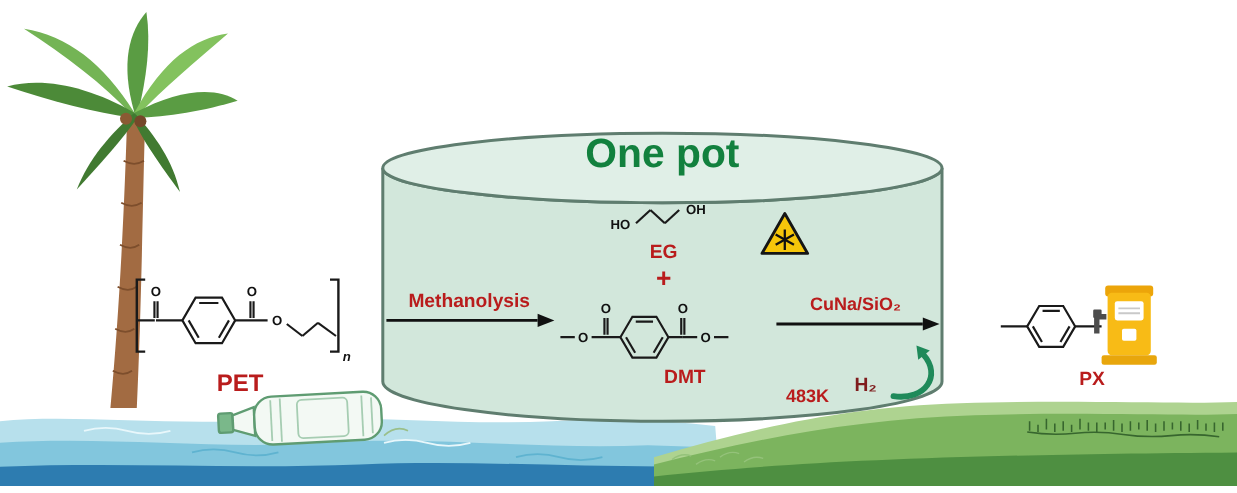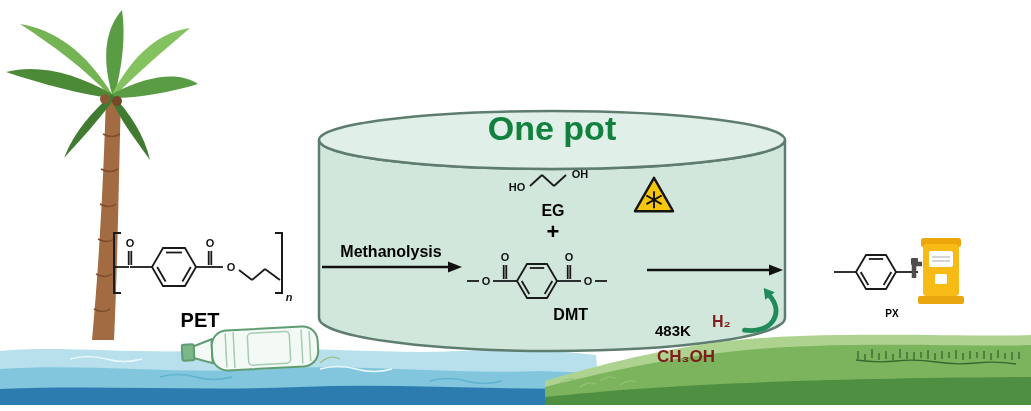--- a/index.html
+++ b/index.html
@@ -1,19 +1,19 @@
 <!DOCTYPE html>
 <html><head>
 <meta charset="utf-8">
 <style>
   * { margin:0; padding:0; box-sizing:border-box; }
   body { background:#ffffff; font-family:"Liberation Sans", sans-serif; }
   .scene { position:relative; width:1031px; height:411px; background:#ffffff; overflow:hidden; }
   .abs { position:absolute; }
-  .t { position:absolute; font-weight:bold; color:#000000; white-space:nowrap; }
+  .t { position:absolute; font-weight:bold; color:#b91c1c; white-space:nowrap; }
   .tc { text-align:center; }
   .green { color:#7f1d1d;margin-top:36px; }
   svg text { font-family:"Liberation Sans", sans-serif; font-weight:bold; font-size:11px; fill:#111111; text-anchor:middle; }
 </style>
 </head>
 <body>
 
 <div class="scene">
 
   <svg class="abs" style="left:0;top:4;" width="200" height="350" viewBox="0 0 200 350">
@@ -163,43 +163,43 @@
       <line x1="106" y1="45" x2="118" y2="45"></line>
       <line x1="132" y1="45" x2="144" y2="45"></line>
     </g>
     <text x="23" y="49">O</text>
     <text x="42" y="25">O</text>
     <text x="106" y="25">O</text>
     <text x="125" y="49">O</text>
   </svg>
   <div class="t tc" style="left:518px;top:306px;width:70px;font-size:16px;text-align:right;">DMT</div>
 
+  <div class="t tc" style="left:642px;top:245px;width:142px;font-size:15px;">CuNa/SiO₂</div>
   <svg class="abs" style="left:646px;top:262px;" width="138" height="16" viewBox="0 0 138 16">
     <line x1="1" y1="8" x2="123" y2="8" stroke="#111" stroke-width="2.4"></line>
     <polygon points="123,2.5 137,8 123,13.5" fill="#111"></polygon>
   </svg>
   <div class="t" style="left:655px;top:279px;font-size:15px;margin-top:43px;">483K</div>
   <div class="t green" style="left:712px;top:277px;font-size:16px;">H₂</div>
-  <div class="t tc green" style="left:641px;top:311px;width:90px;font-size:17px;">CH₃OH</div>
   <svg class="abs" style="left:733px;top:283px;" width="50" height="52" viewBox="0 0 52 52">
     <path d="M12,48 C40,52 54,30 38,12" stroke="#1f8a5a" stroke-width="5" fill="none" stroke-linecap="round"></path>
     <polygon points="31.9,4.1 43.5,8.5 33.5,16.5" fill="#1f8a5a"></polygon>
   </svg>
 
   <svg class="abs" style="left:826px;top:247px;" width="100" height="50" viewBox="0 0 100 50">
     <g stroke="#1a1a1a" stroke-width="1.8" fill="none">
       <line x1="8" y1="25" x2="30" y2="25"></line>
       <polygon points="30,25 40,8 60,8 70,25 60,42 40,42"></polygon>
       <line x1="42.8" y1="12" x2="57.2" y2="12"></line>
       <line x1="65.3" y1="25" x2="57.7" y2="38"></line>
       <line x1="34.7" y1="25" x2="42.3" y2="38"></line>
       <line x1="70" y1="25" x2="92" y2="25"></line>
     </g>
   </svg>
-  <div class="t tc" style="left:856px;top:308px;width:72px;font-size:10px;">PX</div>
+  <div class="t tc" style="left:874px;top:308px;width:72px;font-size:16px;">PX</div>
 
   <svg class="abs" style="left:910px;top:232px;" width="58" height="74" viewBox="0 0 58 74">
     <path d="M12,32 L4,32 L4,46" stroke="#4d4d4d" stroke-width="4.5" fill="none"></path>
     <rect x="1" y="26" width="7" height="7" rx="1" fill="#4d4d4d"></rect>
     <rect x="11" y="6" width="40" height="9" rx="2.5" fill="#eca50a"></rect>
     <rect x="13" y="12" width="36" height="52" rx="3.5" fill="#f8bb16"></rect>
     <rect x="19" y="19" width="24" height="16" rx="2" fill="#ffffff"></rect>
     <line x1="22" y1="25" x2="40" y2="25" stroke="#c9c9c9" stroke-width="1.6"></line>
     <line x1="22" y1="29" x2="40" y2="29" stroke="#c9c9c9" stroke-width="1.6"></line>
     <rect x="25" y="42" width="12" height="10" rx="1.5" fill="#ffffff"></rect>

